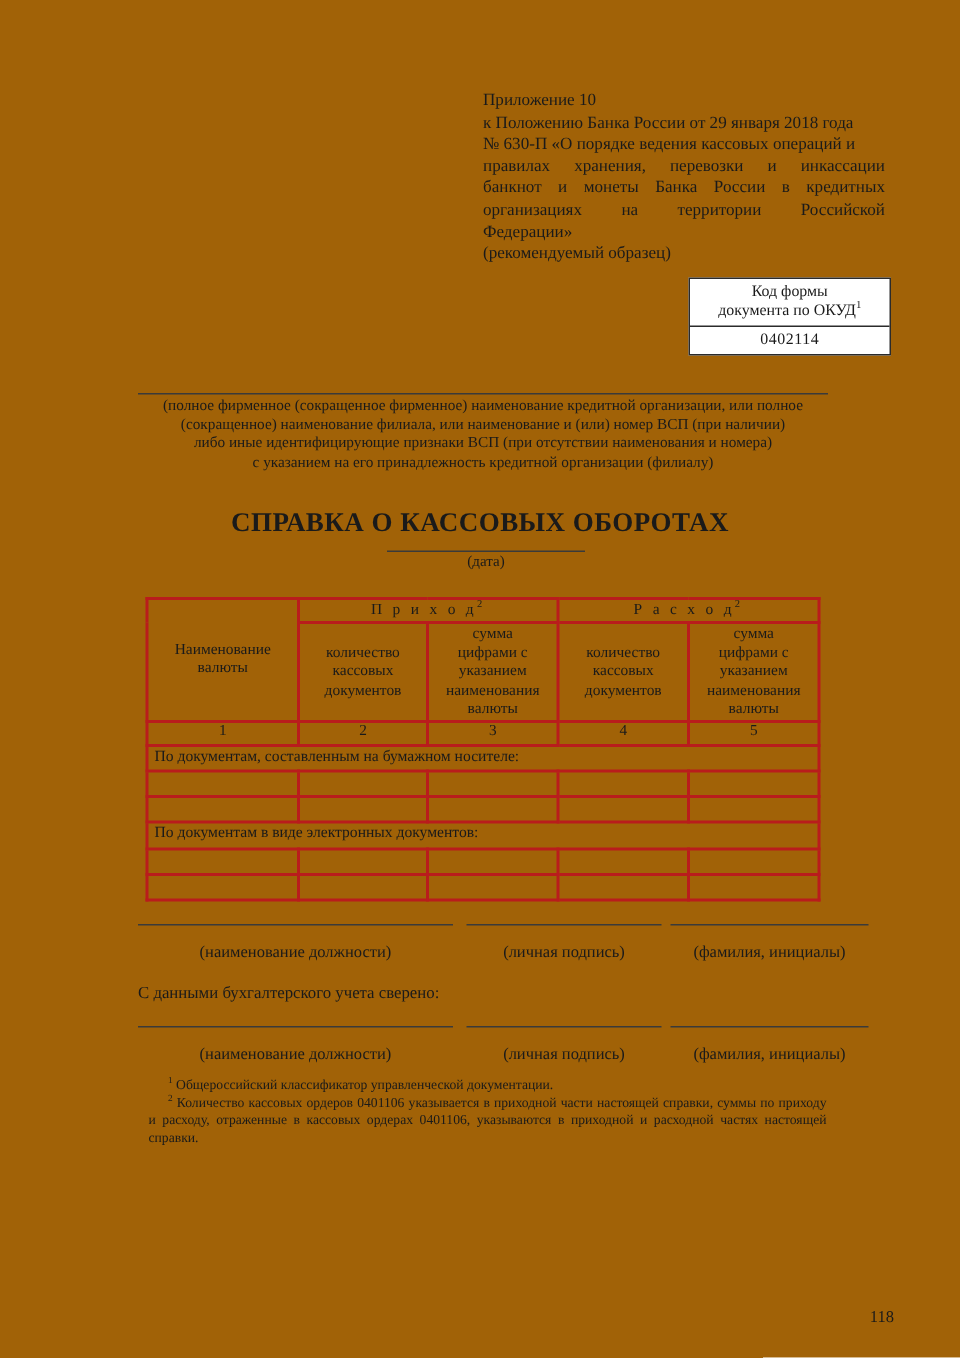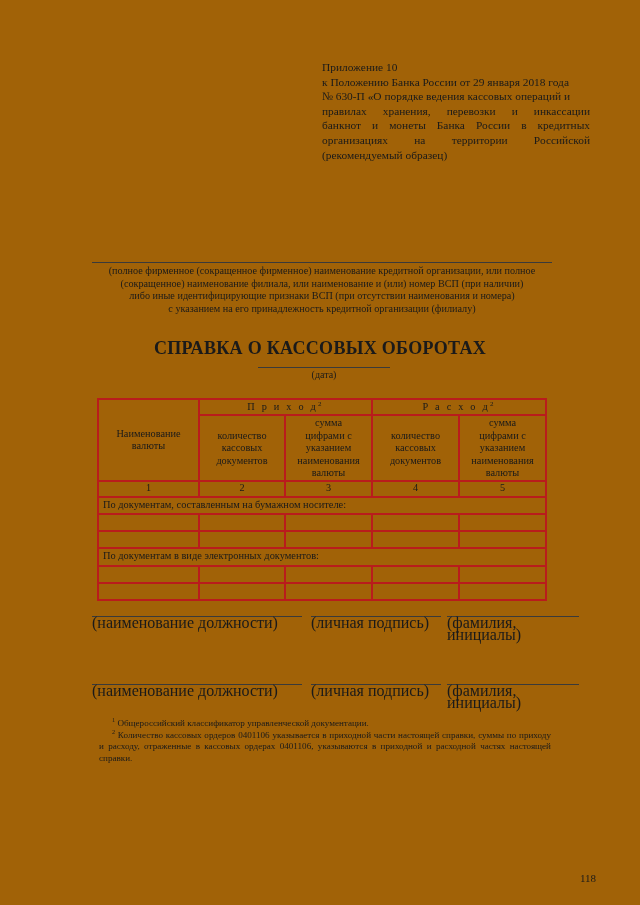--- a/index.html
+++ b/index.html
@@ -128,23 +128,23 @@
     padding: 1px 2px 2px 4px !important;
     font-size: 10.4px;
   }
   .blank-row td { height: 13px; }
 
   
   .sig-row { position: absolute; left: 0; width: 640px; height: 26px; }
   .sig-item { position: absolute; }
   .sig-line { border-top: 1px solid #3a3a3a; height: 0; }
   .sig-cap {
-    margin-top: 0;
-    text-align: left;
-    font-size: 16px;
+    margin-top: 12px;
+    text-align: center;
+    font-size: 11px;
     line-height: 12px;
   }
   .s-pos  { left: 92px;  width: 210px; }
   .s-sign { left: 311px; width: 130px; }
   .s-name { left: 447px; width: 132px; }
 
   .verify-note {
     position: absolute;
     left: 92px;
     top: 656px;
@@ -180,23 +180,31 @@
 
 <div class="page">
 
   <div class="appendix">
     <span class="ln">Приложение 10</span>
     <span class="ln">к Положению Банка России от 29 января 2018 года</span>
     <span class="ln">№ 630-П «О порядке ведения кассовых операций и</span>
     <span class="ln just">правилах хранения, перевозки и инкассации</span>
     <span class="ln just">банкнот и монеты Банка России в кредитных</span>
     <span class="ln just">организациях на территории Российской</span>
+    <span class="ln">Федерации»</span>
     <span class="ln">(рекомендуемый образец)</span>
   </div>
 
+  <div class="okud-box">
+    <div class="okud-title">
+      <span>Код формы</span><br>
+      <span>документа по ОКУД</span><sup>1</sup>
+    </div>
+    <div class="okud-value">0402114</div>
+  </div>
 
   <div class="org-rule"></div>
   <div class="org-caption">
     <div>(полное фирменное (сокращенное фирменное) наименование кредитной организации, или полное</div>
     <div>(сокращенное) наименование филиала, или наименование и (или) номер ВСП (при наличии)</div>
     <div>либо иные идентифицирующие признаки ВСП (при отсутствии наименования и номера)</div>
     <div>с указанием на его принадлежность кредитной организации (филиалу)</div>
   </div>
 
   <div class="doc-title">СПРАВКА О КАССОВЫХ ОБОРОТАХ</div>
@@ -300,20 +308,21 @@
     <div class="sig-item s-sign">
       <div class="sig-line"></div>
       <div class="sig-cap">(личная подпись)</div>
     </div>
     <div class="sig-item s-name">
       <div class="sig-line"></div>
       <div class="sig-cap">(фамилия, инициалы)</div>
     </div>
   </div>
 
+  <div class="verify-note">С данными бухгалтерского учета сверено:</div>
 
   <div class="sig-row" style="top:684px;">
     <div class="sig-item s-pos">
       <div class="sig-line"></div>
       <div class="sig-cap">(наименование должности)</div>
     </div>
     <div class="sig-item s-sign">
       <div class="sig-line"></div>
       <div class="sig-cap">(личная подпись)</div>
     </div>

